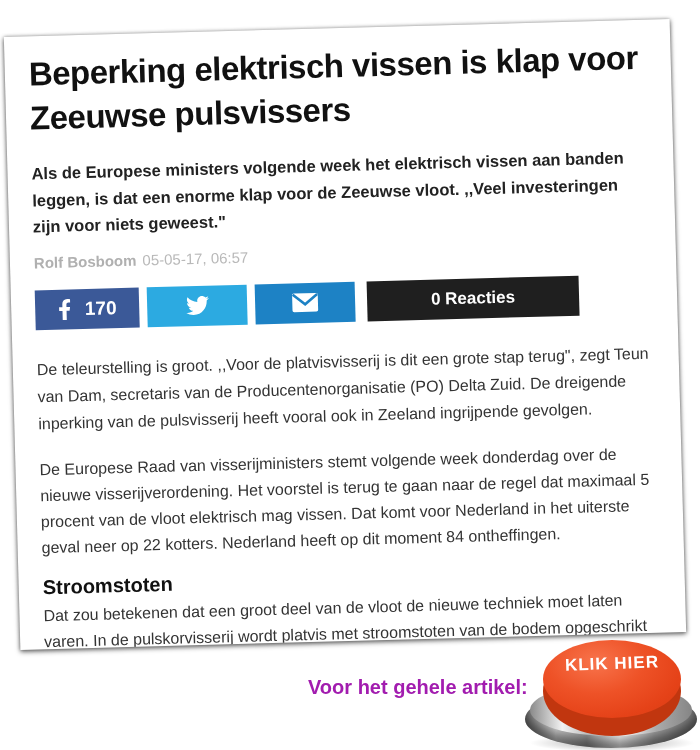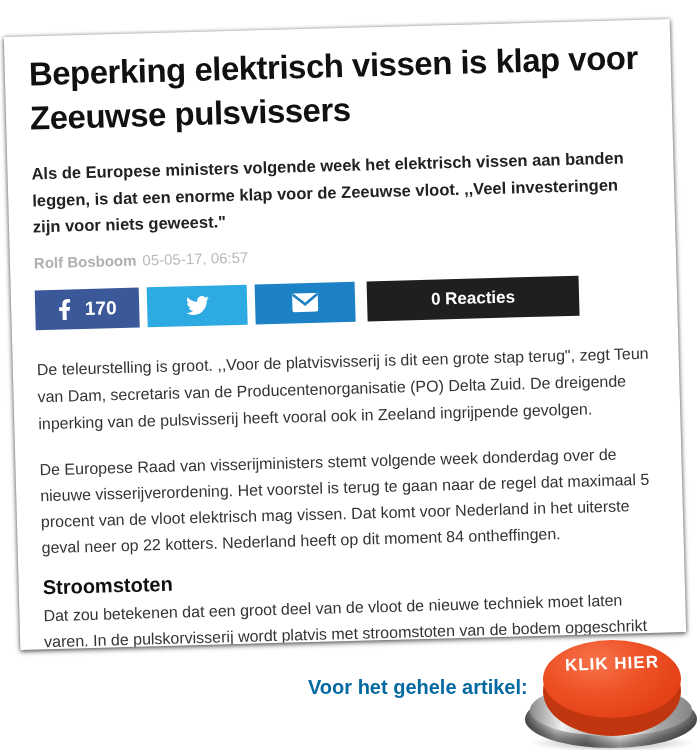--- a/index.html
+++ b/index.html
@@ -87,21 +87,21 @@
     color: #111111;
   }
   .para.p3 { margin-top: 4px; line-height: 26px; }
 
   
   .footer-caption {
     position: absolute;
     left: 308px; top: 676px;
     font-size: 20px;
     font-weight: 700;
-    color: #0369a1;
+    color: #a21caf;
     white-space: nowrap;
   }
 
   .push-button {
     position: absolute;
     left: 523px; top: 638px;
     width: 177px; height: 112px;
     cursor: pointer;
   }
   .push-button .pb-shadow {

